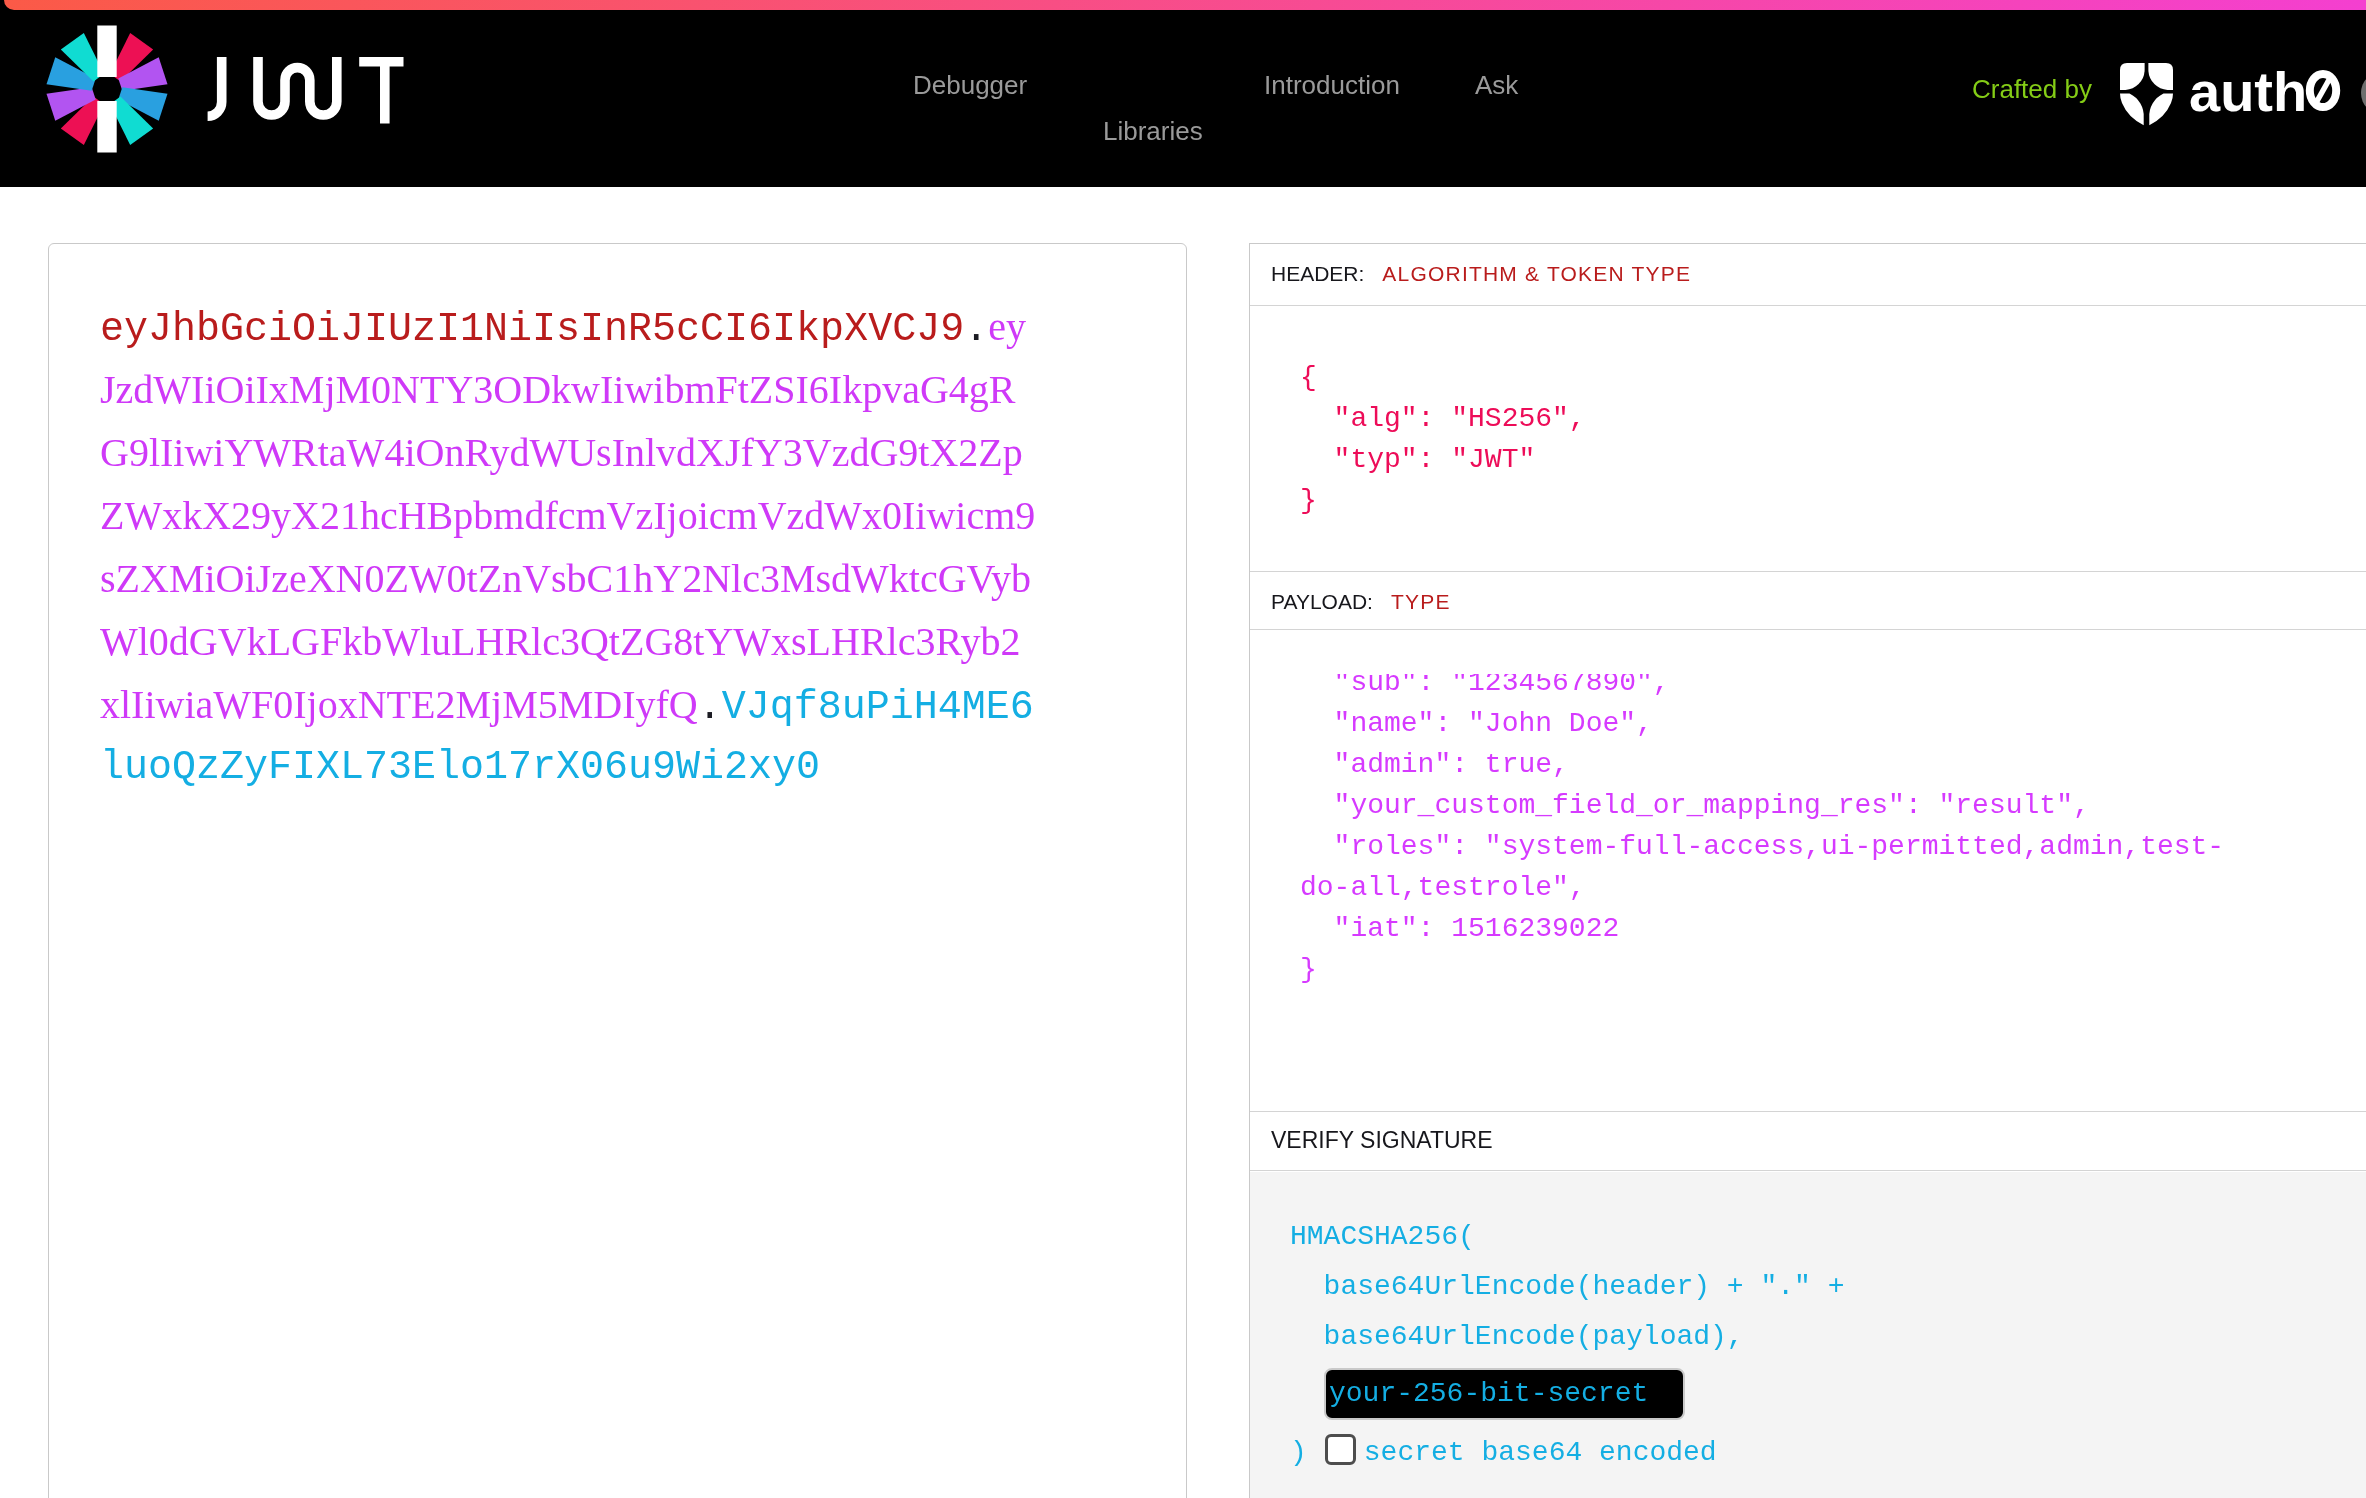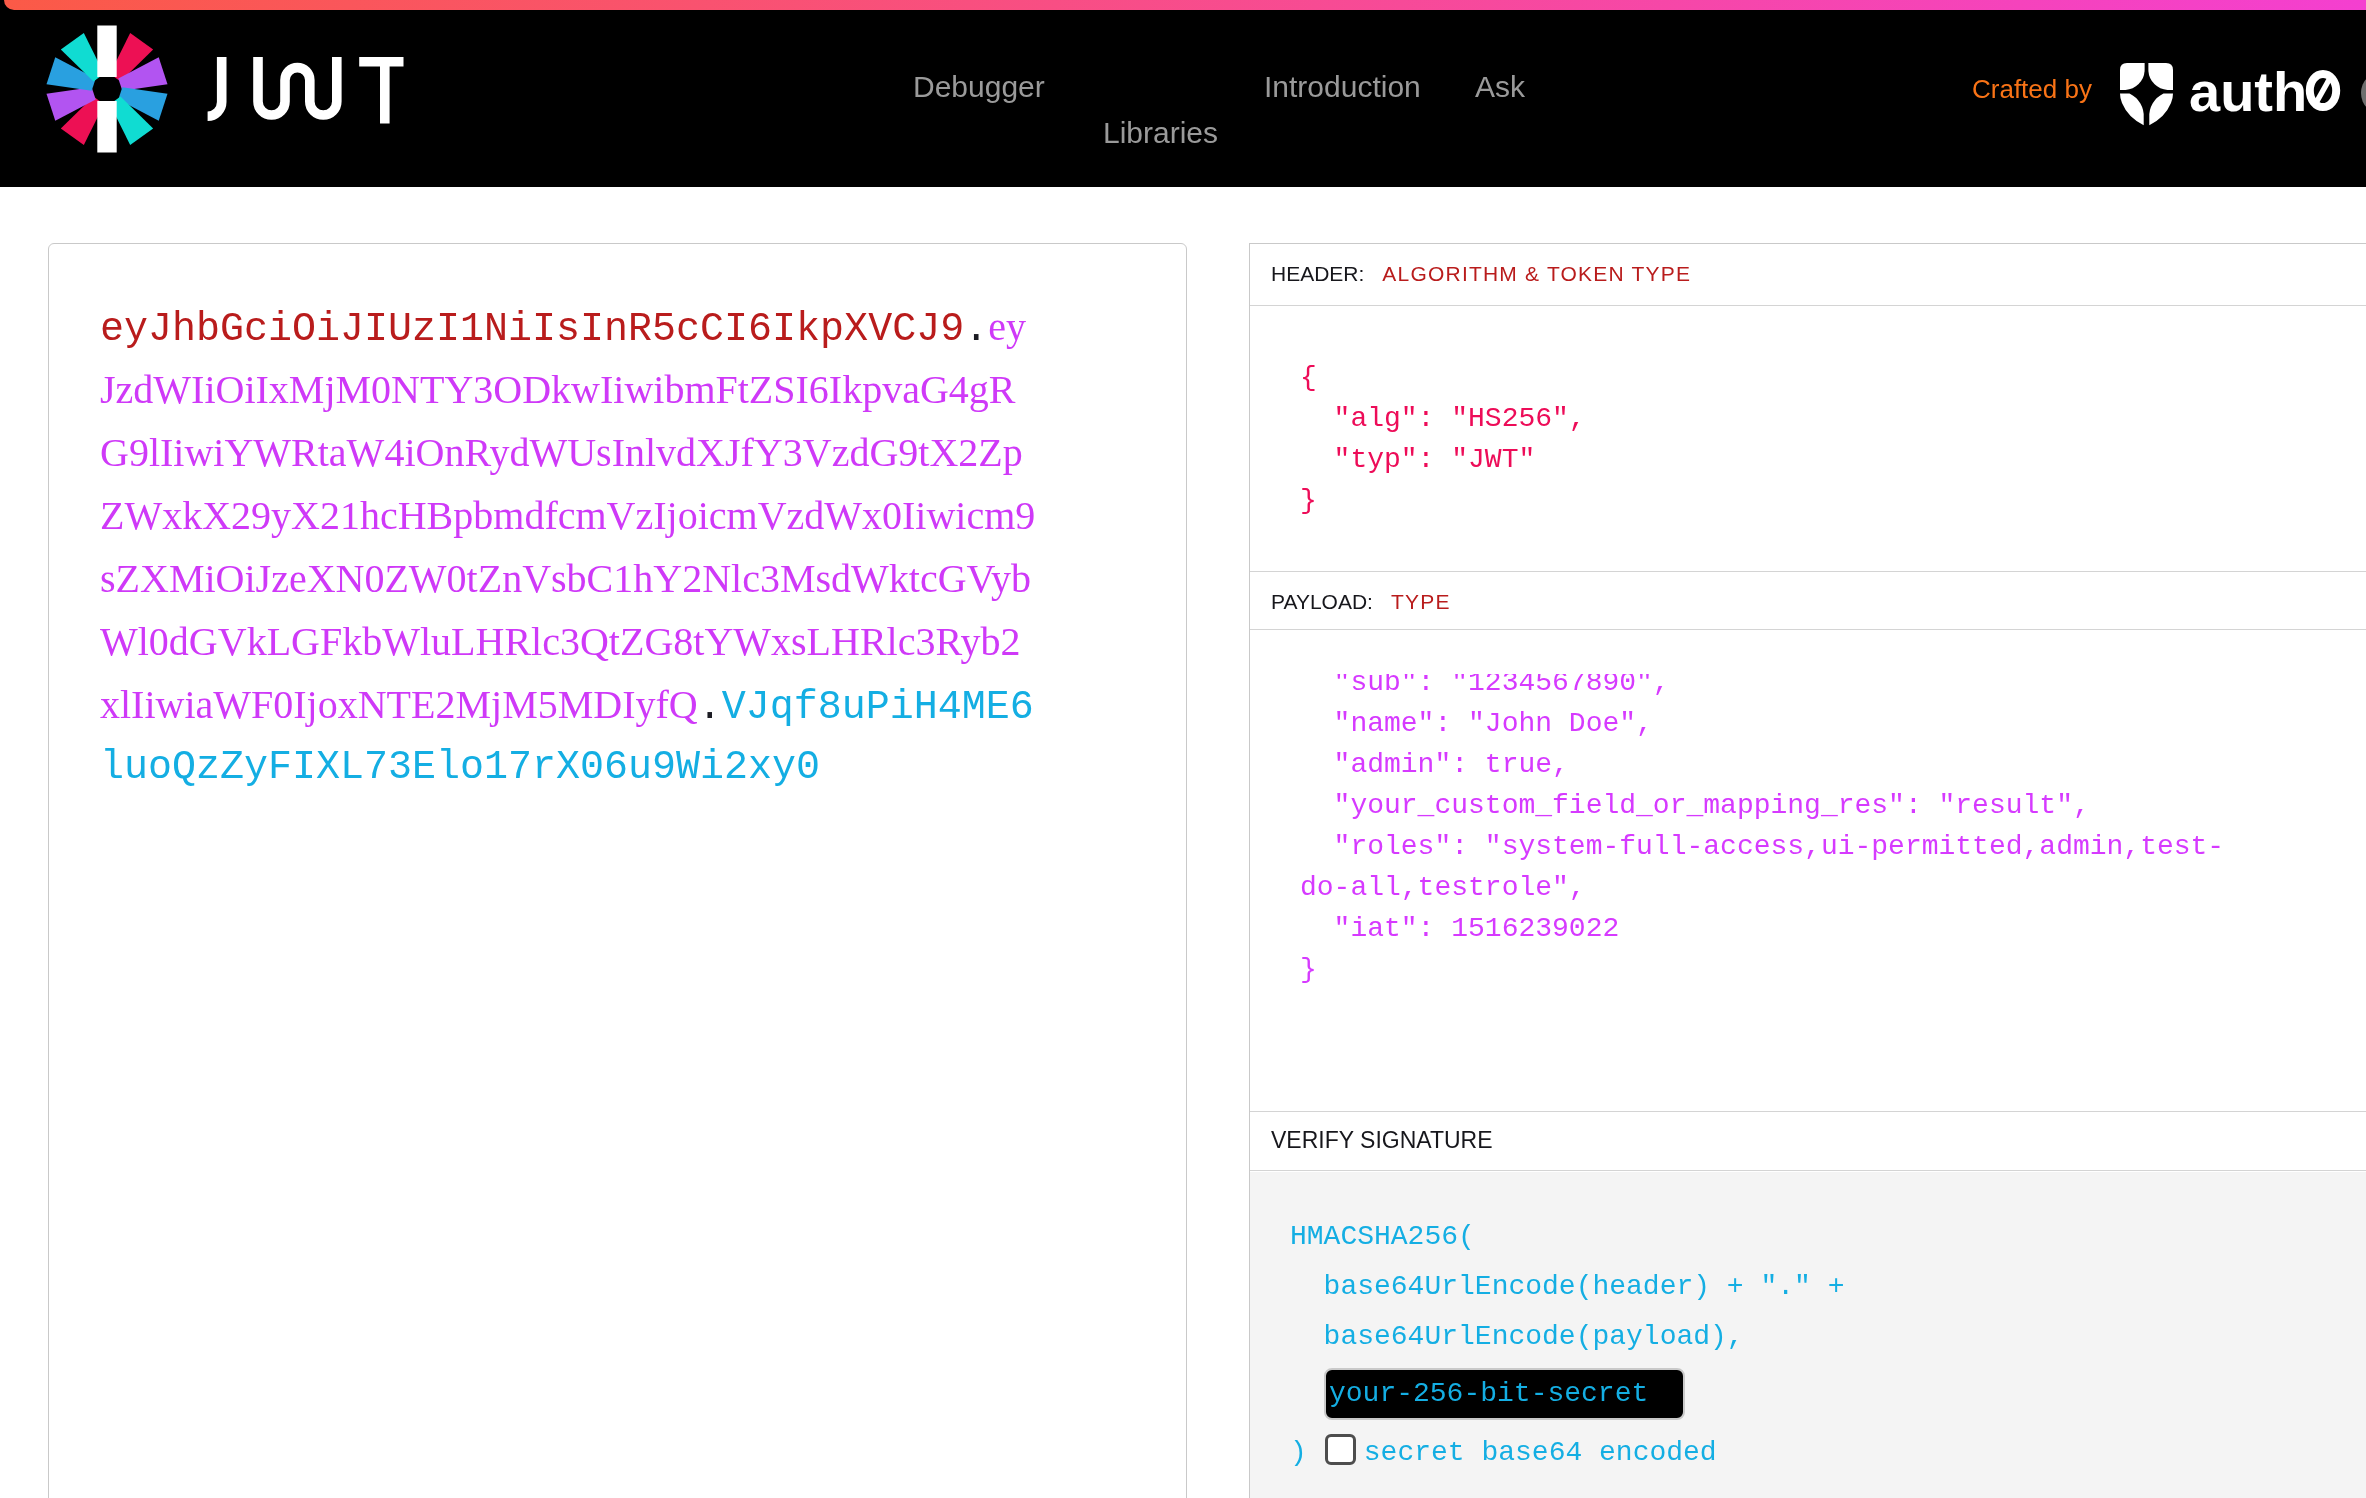--- a/index.html
+++ b/index.html
@@ -6,22 +6,22 @@
   html,body { width:2366px; height:1498px; overflow:hidden; background:#fff; -webkit-font-smoothing:antialiased;
     font-family:"Liberation Sans", sans-serif; }
   #page { position:relative; width:2366px; height:1498px; overflow:hidden; }
 
   
   #topbar { position:absolute; left:4px; top:0; width:2362px; height:10px;
     background:linear-gradient(to right,#fb5a47,#f43fd0);
     border-radius:0 0 0 10px; z-index:5; }
   #hdr { position:absolute; left:0; top:0; width:2366px; height:187px; background:#000; will-change:transform; }
   #logo { position:absolute; left:0px; top:0px; }
-  .nav { position:absolute; top:70px; font-size:30px; color:#9a9a9a; }
-  #crafted { position:absolute; top:74px; left:1972px; font-size:26px; color:#f97316; }
+  .nav { position:absolute; top:70px; font-size:26px; color:#9a9a9a; }
+  #crafted { position:absolute; top:74px; left:1972px; font-size:26px; color:#84cc16; }
   #graycirc { position:absolute; top:71px; left:2361px; width:44px; height:44px;
      border-radius:50%; background:#6e6e6e; }
 
   
   #lpanel { position:absolute; left:48px; top:243px; width:1139px; height:1300px;
     border:1px solid #c9c9c9; border-radius:6px; background:#fff; }
   #token { position:absolute; left:51px; top:53px; width:940px;
     font-family:"Liberation Mono", monospace; font-size:40px; line-height:60px;
     word-break:break-all; white-space:pre-wrap; }
   .tkr { color:#b91c1c; } .tkp { color:#cf39f8;font-family:Liberation Serif, serif; } .tkb { color:#14aee3; }

